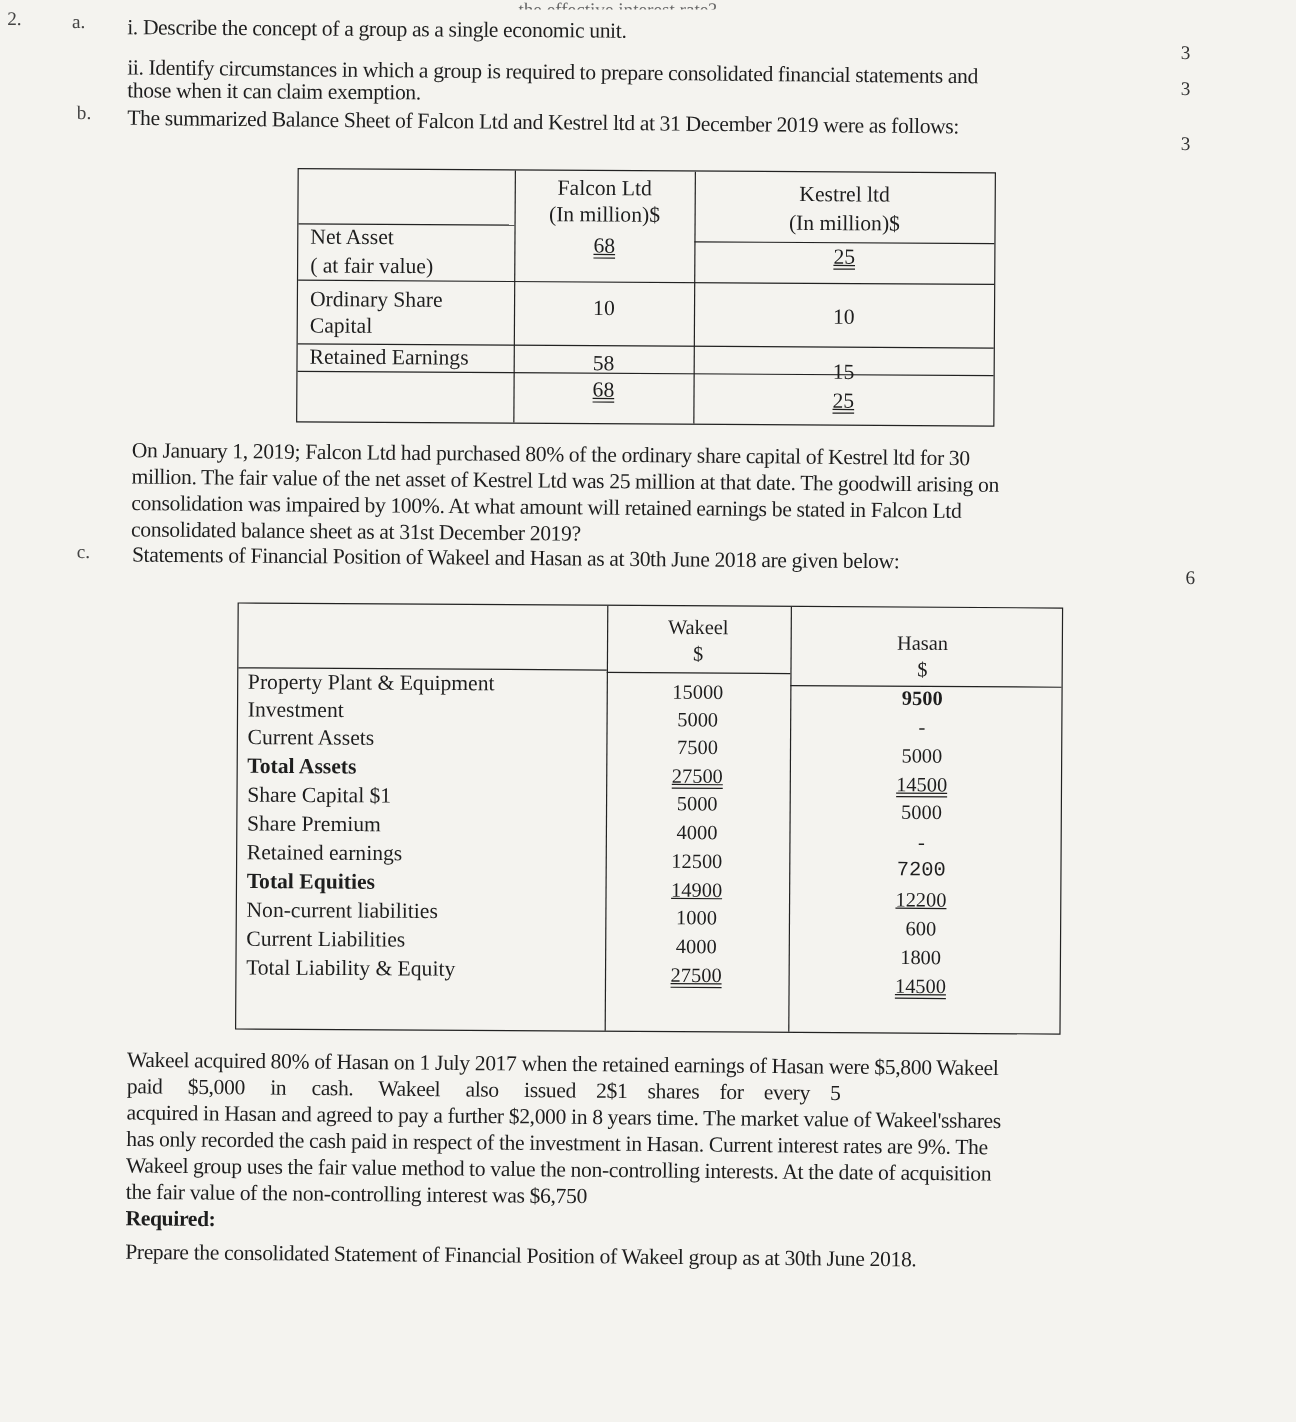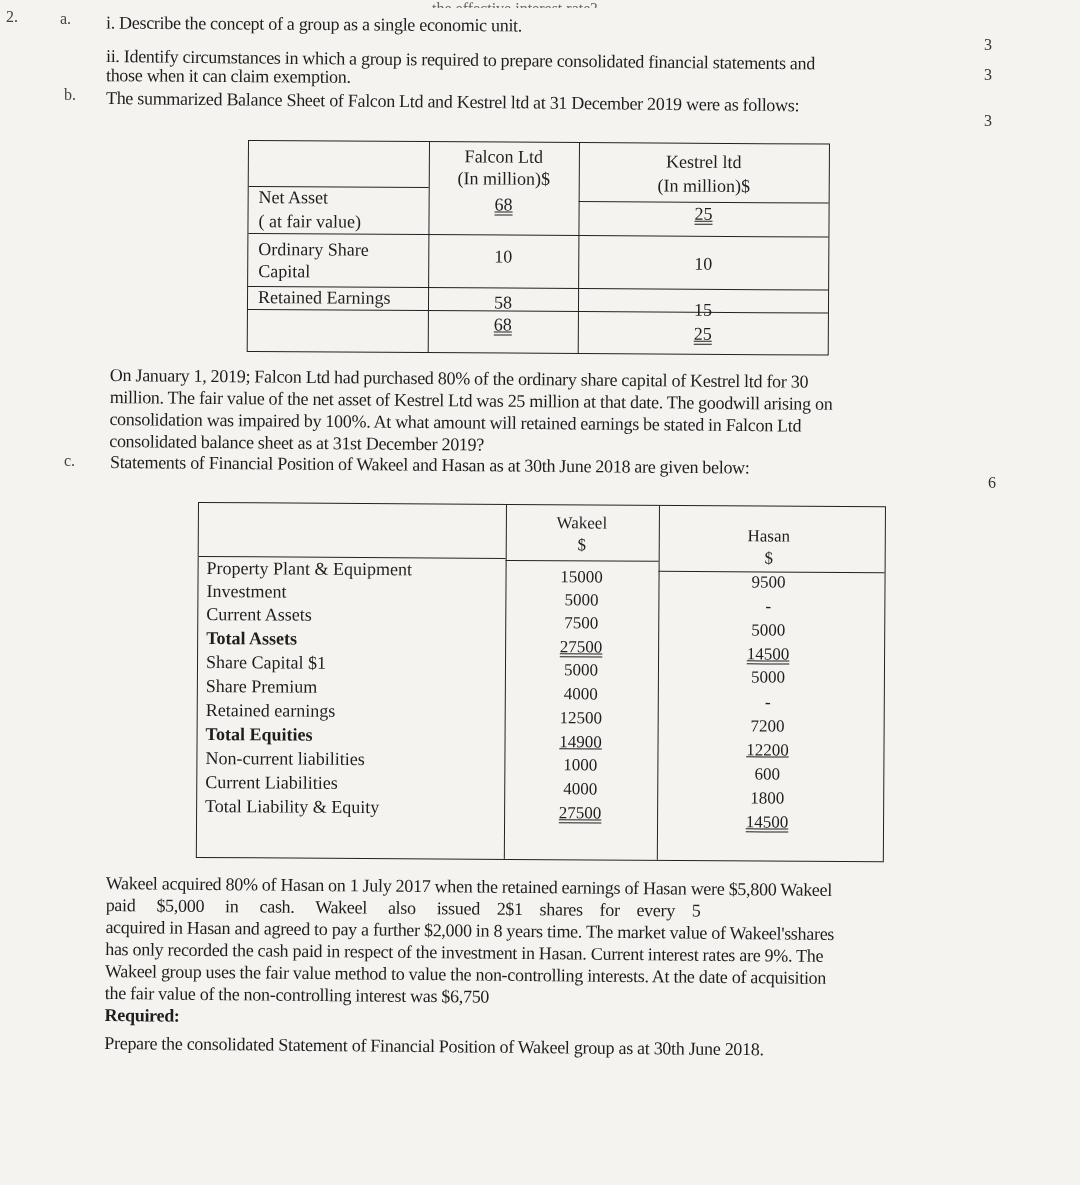--- a/index.html
+++ b/index.html
@@ -123,27 +123,27 @@
   <div class="c2" style="left:333px; top:106px;">7500</div>
   <div class="c2 u2" style="left:333px; top:130px;">27500</div>
   <div class="c2" style="left:333px; top:153px;">5000</div>
   <div class="c2" style="left:333px; top:177px;">4000</div>
   <div class="c2" style="left:333px; top:201px;">12500</div>
   <div class="c2 u1" style="left:333px; top:225px;">14900</div>
   <div class="c2" style="left:333px; top:248px;">1000</div>
   <div class="c2" style="left:333px; top:272px;">4000</div>
   <div class="c2 u2" style="left:333px; top:296px;">27500</div>
 
-  <div class="c2" style="left:520px; top:64px;">9500</div>
+  <div class="c2" style="left:520px; top:64px;font-weight:bold;">9500</div>
   <div class="c2" style="left:520px; top:88px;">-</div>
   <div class="c2" style="left:520px; top:112px;">5000</div>
   <div class="c2 u2" style="left:520px; top:136px;">14500</div>
   <div class="c2" style="left:520px; top:159px;">5000</div>
   <div class="c2" style="left:520px; top:184px;">-</div>
-  <div class="c2" style="left:520px; top:208px;">7200</div>
+  <div class="c2" style="left:520px; top:208px;font-family:Liberation Mono, monospace;">7200</div>
   <div class="c2 u1" style="left:520px; top:232px;">12200</div>
   <div class="c2" style="left:520px; top:256px;">600</div>
   <div class="c2" style="left:520px; top:280px;">1800</div>
   <div class="c2 u2" style="left:520px; top:304px;">14500</div>
 </div>
 
 <div class="para cond" style="left:106px; top:872px; transform:rotate(0.55deg); transform-origin:left top; line-height:22px;">
   <div>Wakeel acquired 80% of Hasan on 1 July 2017 when the retained earnings of Hasan were $5,800 Wakeel</div>
   <div style="white-space:pre;">paid     $5,000     in     cash.     Wakeel     also     issued    2$1    shares    for    every    5</div>
   <div>acquired in Hasan and agreed to pay a further $2,000 in 8 years time. The market value of Wakeel'sshares</div>

